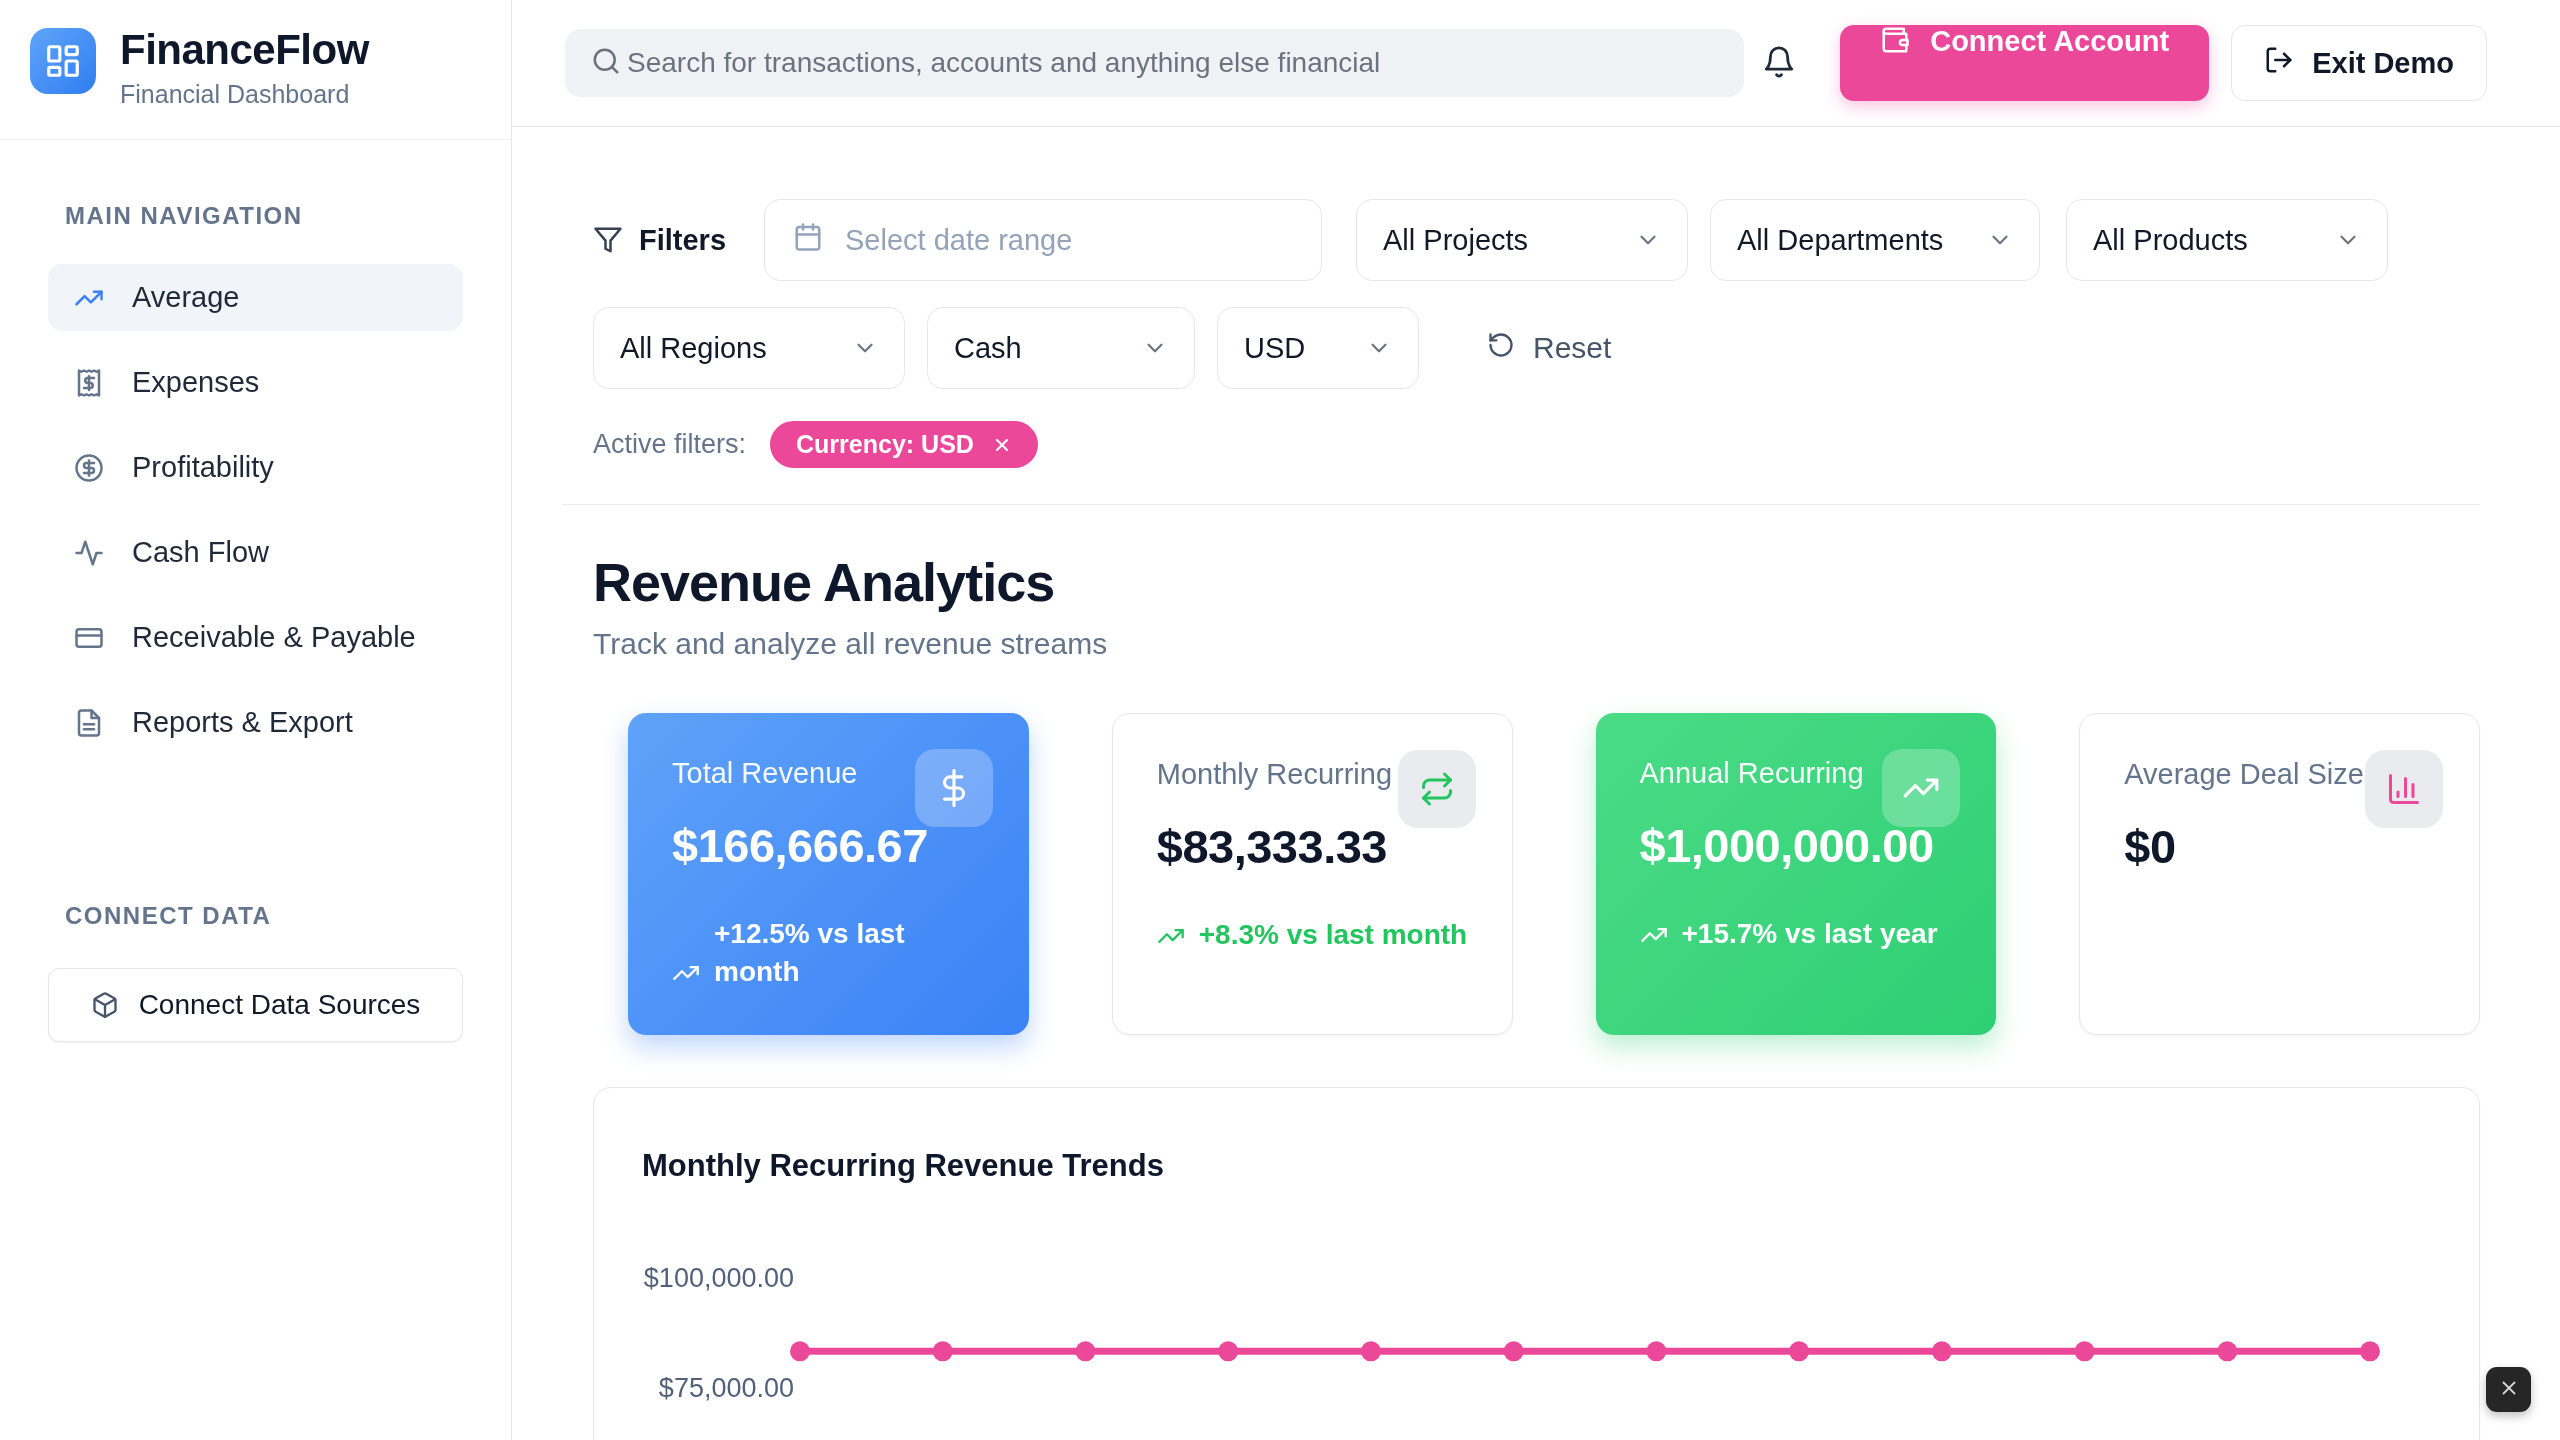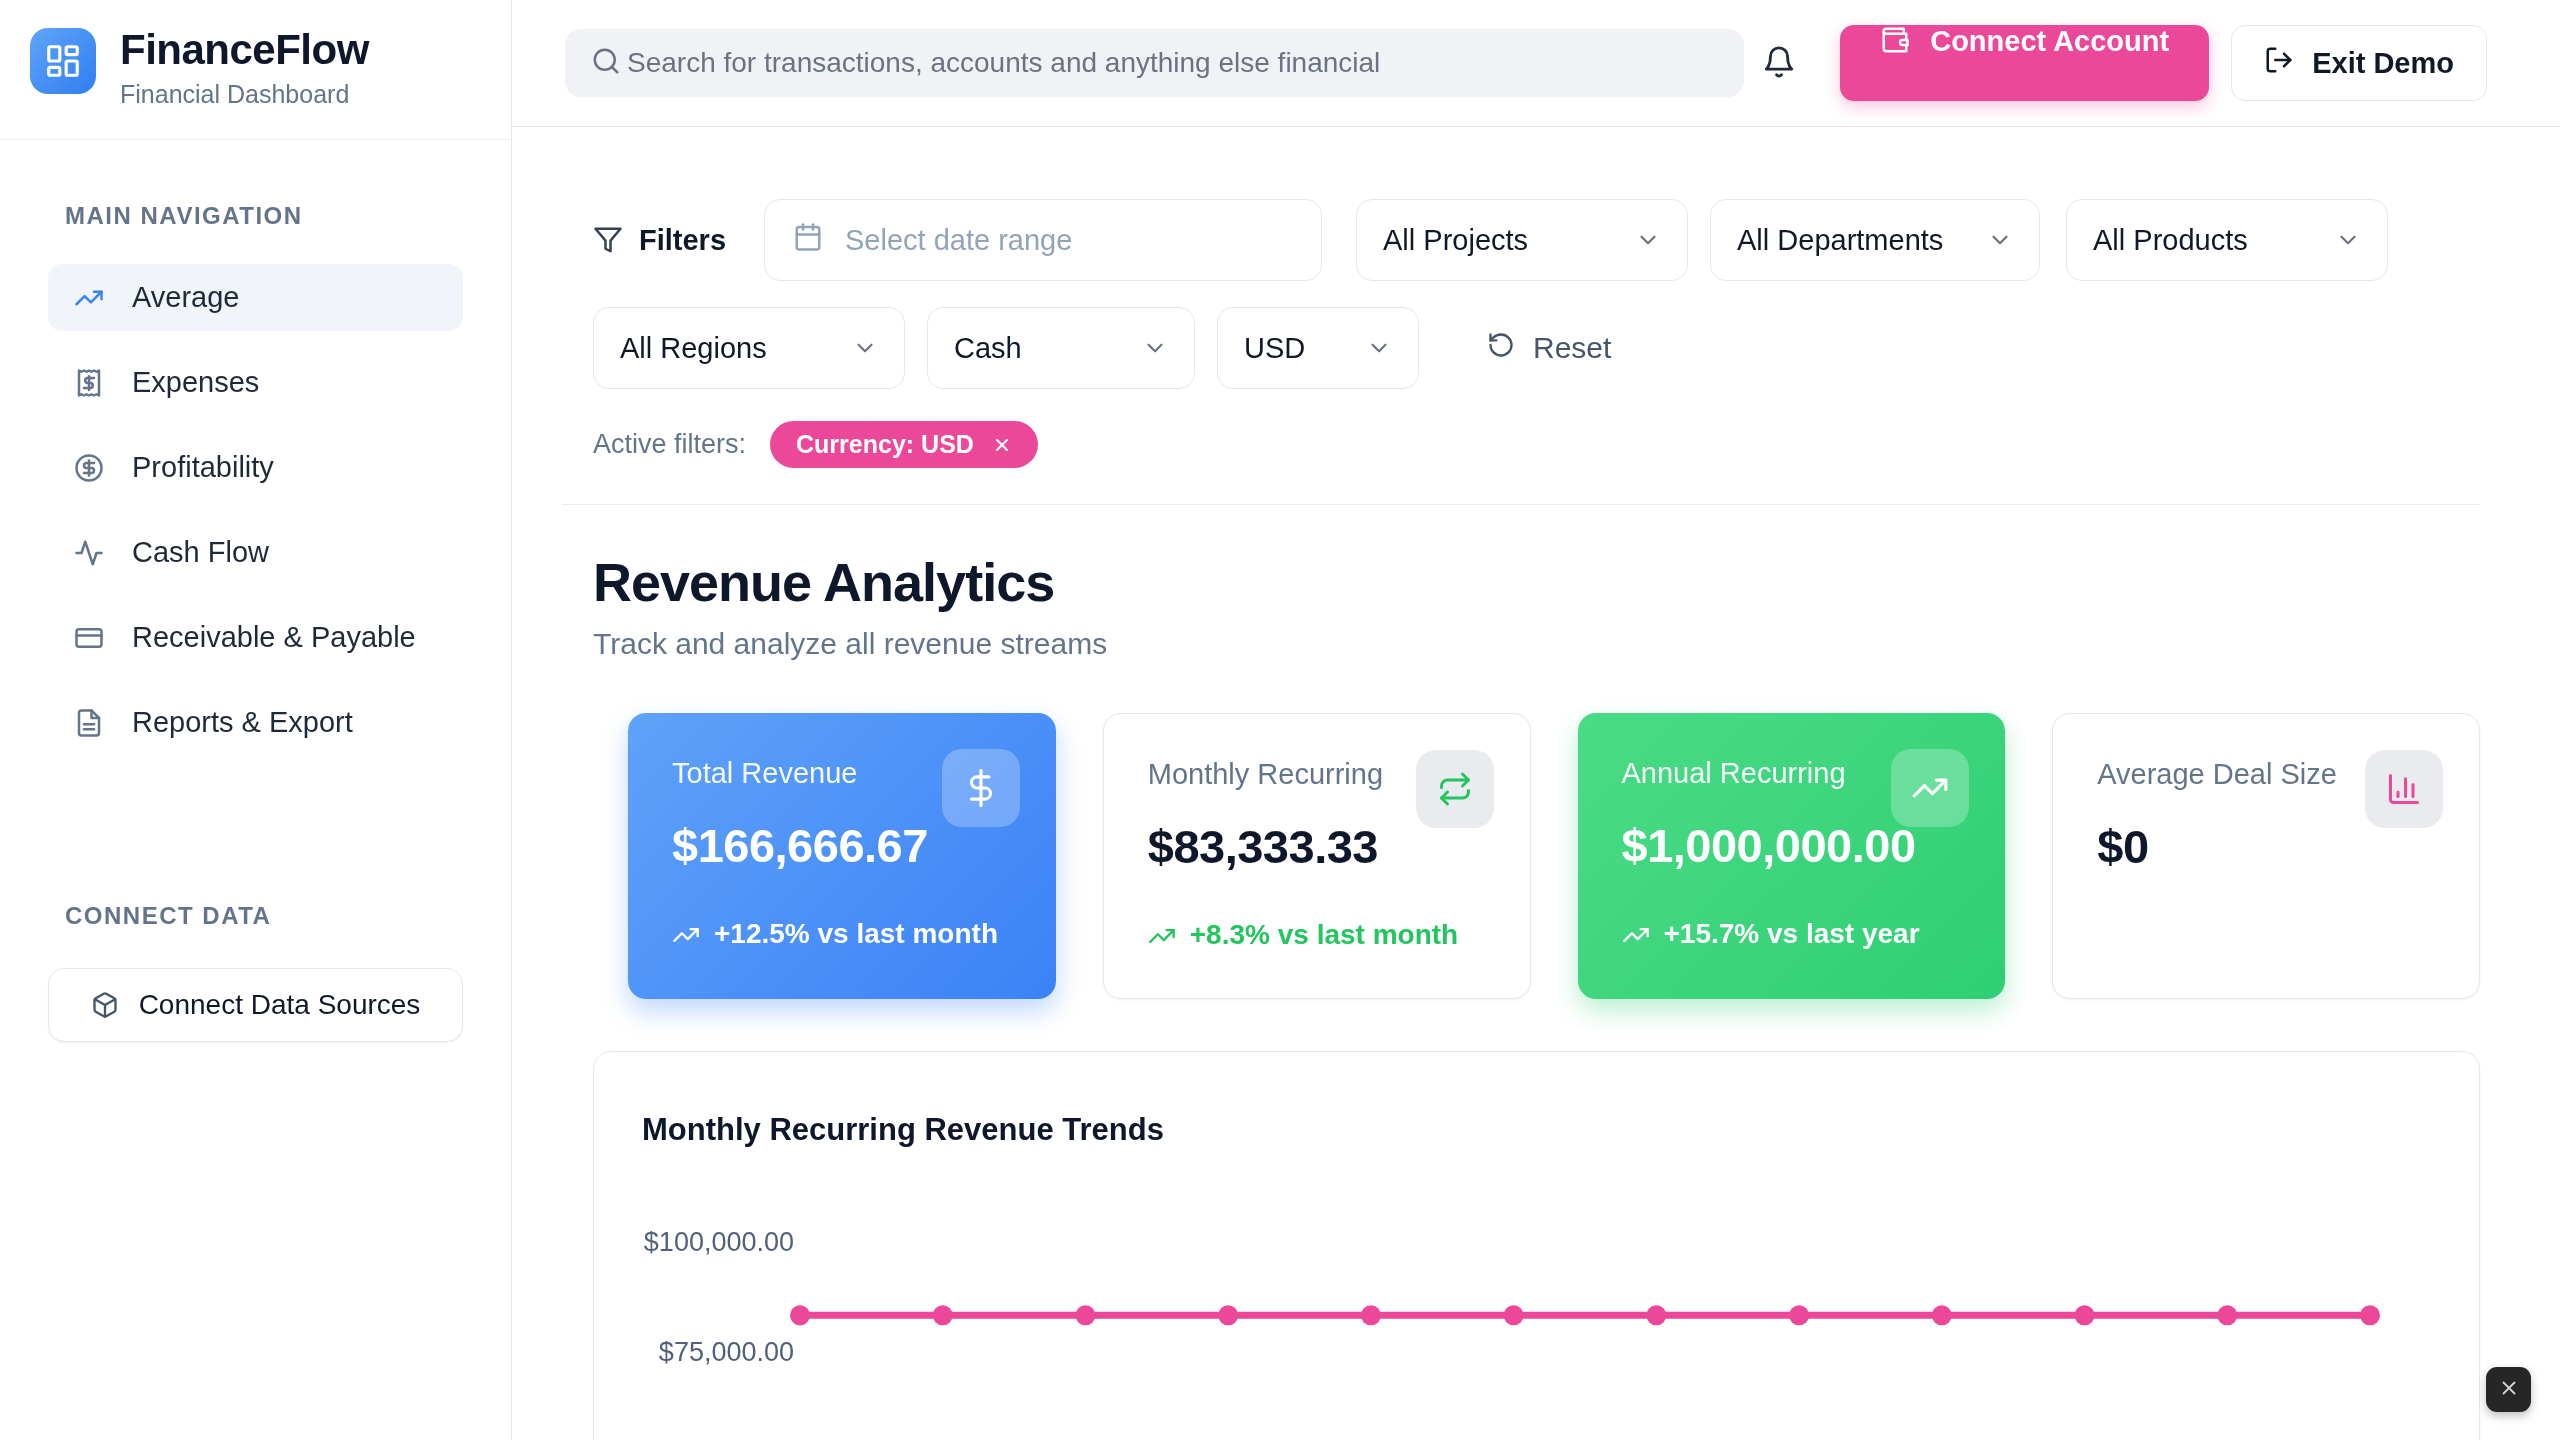--- a/index.html
+++ b/index.html
@@ -46,21 +46,21 @@
   .nav-item .nicon { color:#64748b; display:flex; }
   .nav-item.active { background:#f1f5f9; }
   .nav-item.active .nicon { color:#3b82f6; }
 
   .connect-wrap { padding:0 48px; margin-top:128px; }
   .connect-heading {
     margin:0 0 38px 17px;
     font-size:24px; font-weight:700; letter-spacing:1.5px; color:#64748b;
   }
   .connect-btn {
-    width:100%; height:74px; border:1.5px solid #e5e7eb; border-radius:16px;
+    width:100%; height:74px; border:1.5px solid #e5e7eb; border-radius:11px;
     background:#fff; display:flex; align-items:center; justify-content:center; gap:20px;
     font-size:28px; font-weight:500; color:#111827; cursor:pointer;
     box-shadow:0 1px 2px rgba(15,23,42,.05);
   }
   .connect-btn .nicon { color:#475569; display:flex; }
 
   
   .right-col { flex:1; display:flex; flex-direction:column; min-width:0; }
 
   .topbar {
@@ -137,21 +137,21 @@
   }
   .filter-chip .chip-x { display:flex; cursor:pointer; }
 
   .section-divider { border:none; border-top:1.5px solid #e8eaee; margin:0 0 0 -31px; }
 
   
   .page-title { font-size:54px; font-weight:800; letter-spacing:-1px; margin:46px 0 0; }
   .page-subtitle { font-size:30px; color:#64748b; margin:14px 0 0; }
 
   
-  .cards { display:grid; grid-template-columns:repeat(4,1fr); gap:47px; margin-top:52px;padding-left:35px; }
+  .cards { display:grid; grid-template-columns:repeat(4,1fr); gap:83px; margin-top:52px;padding-left:35px; }
   .card {
     position:relative; border-radius:18px; min-height:282px;
     padding:44px 44px; background:#fff;
     border:1.5px solid #e5e7eb; box-shadow:0 1px 3px rgba(15,23,42,.05);
   }
   .card .m-label { font-size:29px; color:#64748b; font-weight:500; }
   .card .m-value { font-size:47px; font-weight:800; letter-spacing:-0.5px; margin-top:28px; color:#0f172a; }
   .card .m-delta {
     display:flex; align-items:flex-end; gap:14px; margin-top:42px;
     font-size:28px; font-weight:600; line-height:1.35; color:#22c55e;

